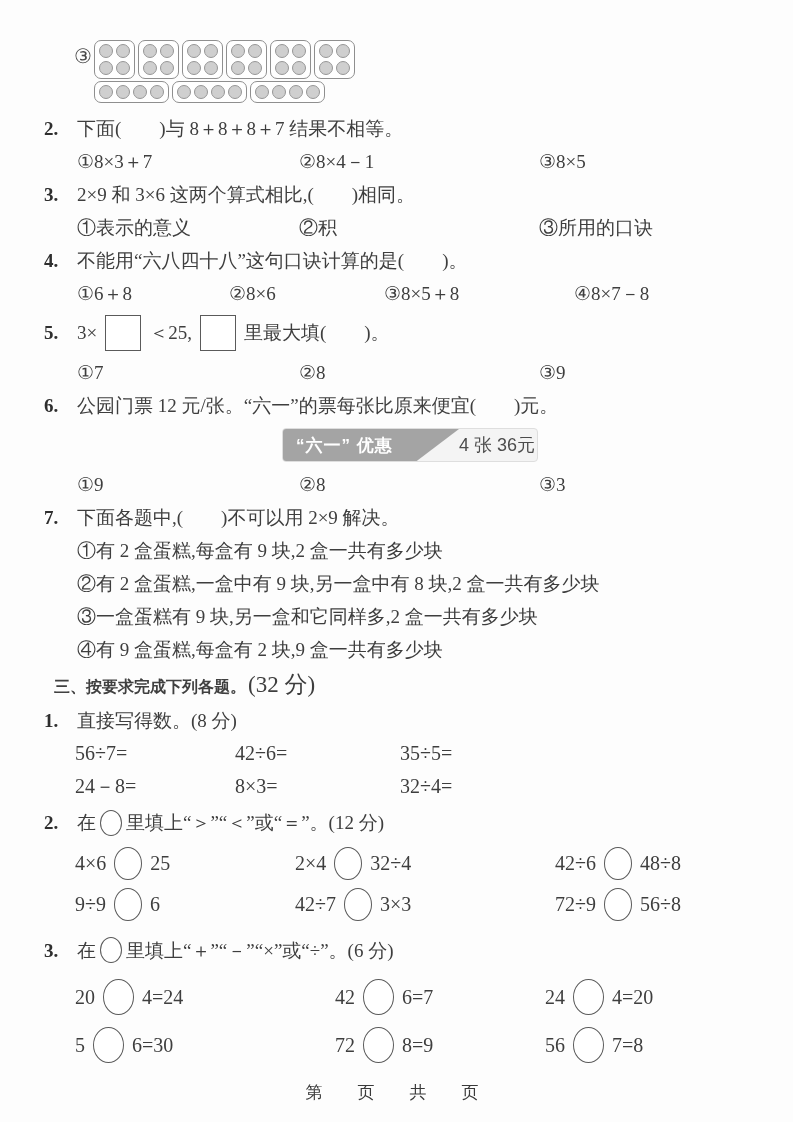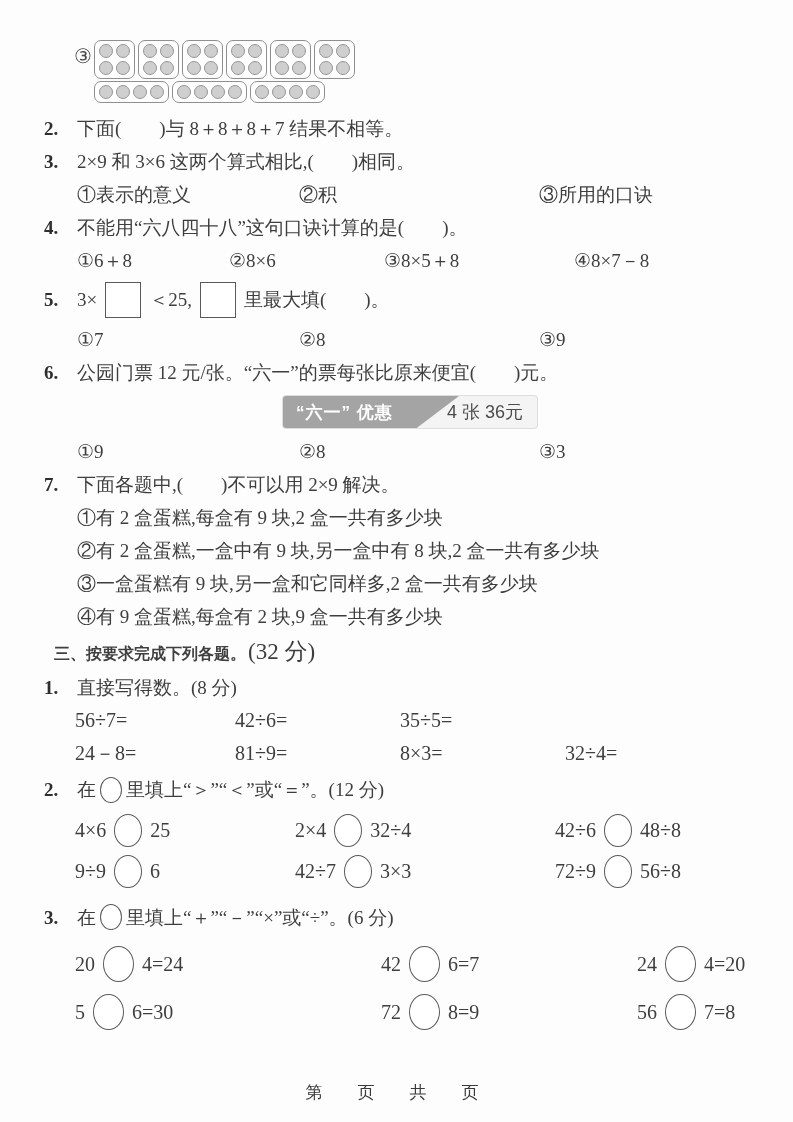--- a/index.html
+++ b/index.html
@@ -43,39 +43,39 @@
     position:relative; width:256px; height:34px; margin:6px 0 6px 238px;
     background:#f4f4f4; border:1px solid #dedede; border-radius:4px; overflow:hidden;
   }
   .banner-left {
     position:absolute; left:0; top:0; bottom:0; width:176px; background:#a4a4a4;
     clip-path:polygon(0 0, 100% 0, 76% 100%, 0 100%);
     color:#fff; font-family:"Liberation Sans","DejaVu Sans",sans-serif;
     font-weight:bold; font-size:17px; line-height:33px; padding-left:13px; letter-spacing:1px;
   }
   .banner-right {
-    position:absolute; right:14px; top:0; line-height:33px; color:#4c4c4c;
+    position:absolute; right:2px; top:0; line-height:33px; color:#4c4c4c;
     font-family:"Liberation Sans","DejaVu Sans",sans-serif; font-size:18px;
   }
 
   
   .sec-head { line-height:34px; margin:2px 0 0 -30px; }
   .sec-title { font-family:"Liberation Sans","DejaVu Sans",sans-serif; font-weight:bold; font-size:16px; color:#404040;margin-left:40px; }
   .sec-score { font-size:23px; margin-left:2px; }
   .calc-row { display:flex; margin-left:31px; line-height:33px; font-size:20px; }
   .wc1{width:160px}.wc2{width:165px}.wc3{width:165px}
 
   .circ {
     display:inline-block; width:28px; height:33px; border:1.5px solid #5a5a5a;
     border-radius:50%; vertical-align:middle; margin:0 8px 4px 8px; background:#fff;
   }
   .circ.small { width:22px; height:26px; margin:0 4px 4px 4px; }
   .circ.big { width:31px; height:36px; }
   .cmp-row { display:flex; margin-left:31px; line-height:40px; font-size:20px;gap:25px; }
-  .op-row { display:flex; margin-left:31px; line-height:48px; font-size:20px;gap:46px; }
+  .op-row { display:flex; margin-left:31px; line-height:48px; font-size:20px; }
   .wcmp1{width:195px}.wcmp2{width:235px}
   .wop1{width:260px}.wop2{width:210px}
   .mid { line-height:40px; }
   .q3head { line-height:44px; margin-top:4px; }
 
   .footer {
     position:absolute; bottom:18px; left:0; width:100%; text-align:center;
     font-family:"Liberation Sans","DejaVu Sans",sans-serif;
     font-size:17px; color:#3a3a3a; letter-spacing:9px;
   }
@@ -146,20 +146,25 @@
               <span class="dot"></span>
               <span class="dot"></span>
             </div>
           </div>
         </div>
     </div>
 
     <div class="line">
       <span class="qnum">2.</span><span>下面(　　)与 8＋8＋8＋7 结果不相等。</span>
     </div>
+    <div class="opts">
+      <span class="opt wA">①8×3＋7</span>
+      <span class="opt wB">②8×4－1</span>
+      <span class="opt">③8×5</span>
+    </div>
 
     <div class="line">
       <span class="qnum">3.</span><span>2×9 和 3×6 这两个算式相比,(　　)相同。</span>
     </div>
     <div class="opts">
       <span class="opt wA">①表示的意义</span>
       <span class="opt wB">②积</span>
       <span class="opt">③所用的口诀</span>
     </div>
 
@@ -210,21 +215,20 @@
     <div class="line">
       <span class="qnum">1.</span><span>直接写得数。</span><span>(8 分)</span>
     </div>
     <div class="calc-row">
       <span class="opt wc1">56÷7=</span>
       <span class="opt wc2">42÷6=</span>
       <span class="opt">35÷5=</span>
     </div>
     <div class="calc-row">
       <span class="opt wc1">24－8=</span>
-      <span class="opt wc2">81÷9=</span>
       <span class="opt wc3">8×3=</span>
       <span class="opt">32÷4=</span>
     </div>
 
     <div class="mid">
       <span class="qnum">2.</span><span>在</span><span class="circ small"></span><span>里填上“＞”“＜”或“＝”。</span><span>(12 分)</span>
     </div>
     <div class="cmp-row">
       <span class="cmp wcmp1"><span>4×6</span><span class="circ"></span><span>25</span></span>
       <span class="cmp wcmp2"><span>2×4</span><span class="circ"></span><span>32÷4</span></span>

